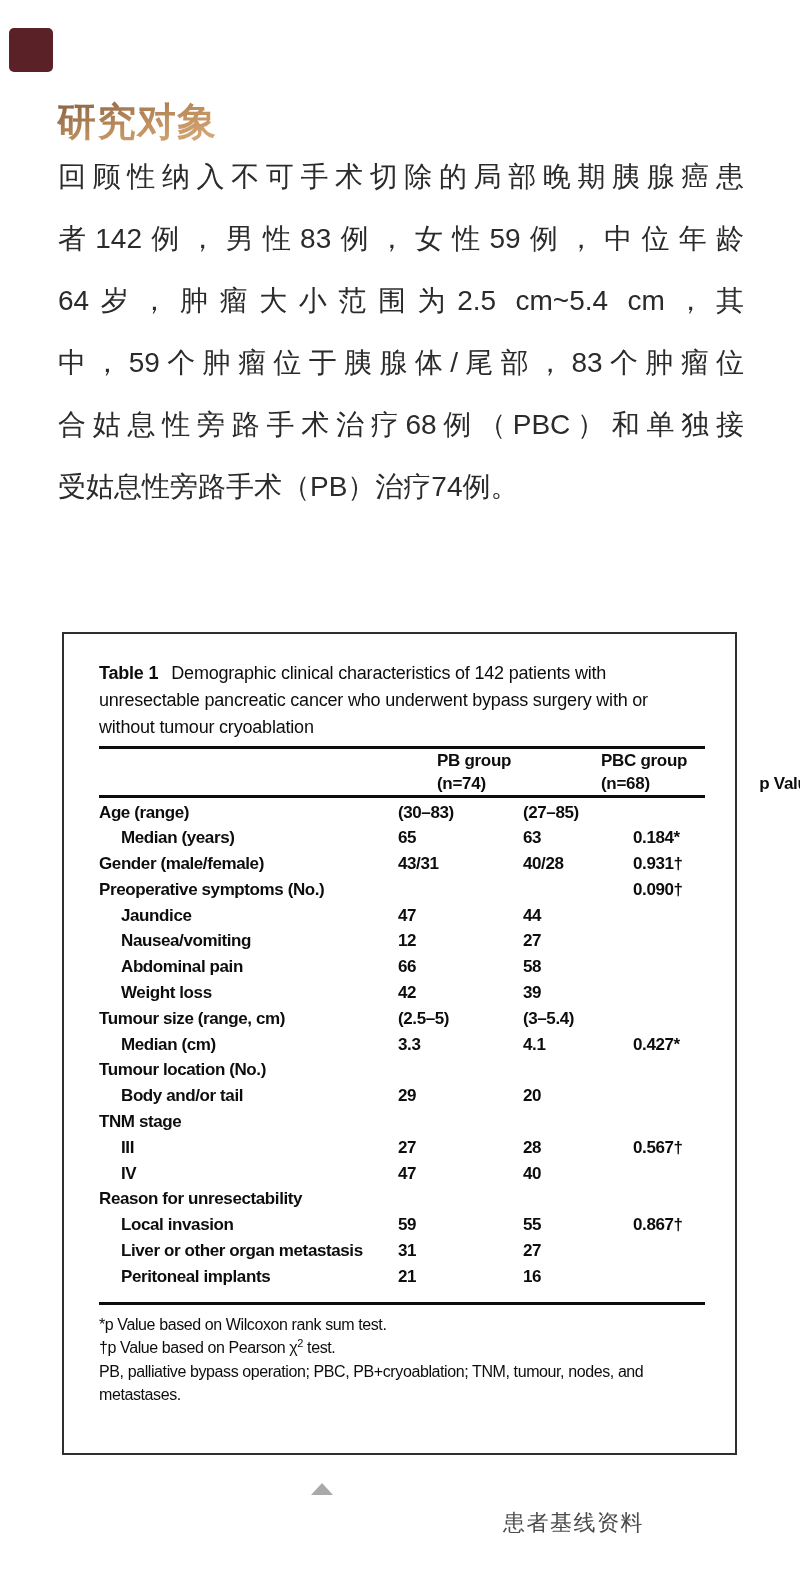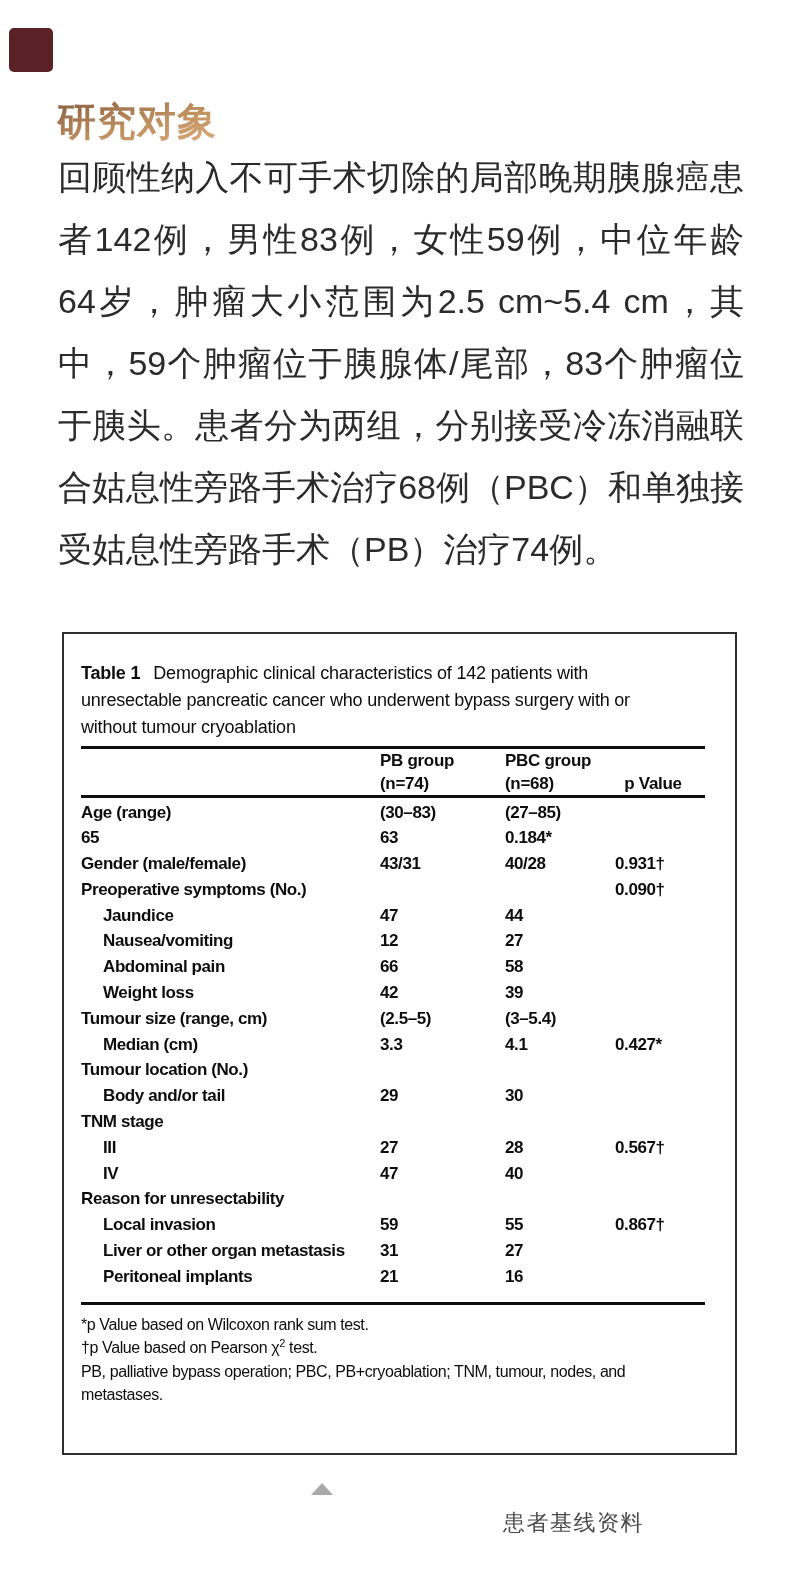--- a/index.html
+++ b/index.html
@@ -14,37 +14,37 @@
   .section-title {
     position:absolute; left:57px; top:72px; height:48px; line-height:48px;
     font-family:"Liberation Serif","DejaVu Serif",serif;
     font-weight:bold; font-size:39px; letter-spacing:1px;
     color:#b8865a;
     -webkit-background-clip:text; background-clip:text;
     -webkit-text-fill-color:transparent;
   }
   .intro { position:absolute; left:58px; top:146px; width:686px; color:#2b2b2b; }
   .para-line {
-    height:62px; line-height:62px; font-size:34px; white-space:nowrap;
+    height:62px; line-height:62px; font-size:28px; white-space:nowrap;
     text-align:justify; text-align-last:justify;
   }
   .para-line:last-child { text-align-last:left; }
 
   
   .tbox {
     position:absolute; left:62px; top:632px; width:675px; height:823px;
     box-sizing:border-box; border:2px solid #2f2f2f; background:#fff;
-    padding:26px 30px 0 17px; color:#0d0d0d;
+    padding:26px 30px 0 35px; color:#0d0d0d;
   }
   .tcaption { font-size:18px; line-height:27px; letter-spacing:-0.2px; white-space:nowrap; }
   .tcaption .cap-label { font-weight:bold; margin-right:13px; }
   .rule-thick { border:0; height:3px; background:#0d0d0d; margin:5px 0 0 0; }
   .rule-mid   { border:0; height:2.5px; background:#0d0d0d; margin:0; }
   .rule-foot  { border:0; height:3px; background:#0d0d0d; margin:12px 0 0 0; }
-  .tgrid { display:grid; grid-template-columns:299px 125px 110px 76px; }
+  .tgrid { display:grid; grid-template-columns:299px 125px 110px 76px;gap:39px; }
   .thead { margin-top:1px; font-weight:bold; font-size:17px; letter-spacing:-0.3px; }
   .thead .hcell { line-height:22.5px; white-space:nowrap; }
   .thead .pcol { align-self:end; text-align:center; }
   .trows { margin-top:2px; }
   .trow { display:grid; grid-template-columns:299px 125px 110px 76px; height:25.8px; }
   .tcell {
     font-weight:bold; font-size:17px; letter-spacing:-0.4px;
     line-height:25.8px; white-space:nowrap;
   }
   .tcell.indent { padding-left:22px; }
@@ -69,21 +69,20 @@
 
 <div class="corner-square" style="background: rgb(90, 33, 39);"></div>
 
 <h1 class="section-title" style="background-image: linear-gradient(165deg, rgb(138, 98, 67) 5%, rgb(192, 144, 95) 55%, rgb(220, 174, 126) 100%); text-align: center;">研究对象</h1>
 
 <div class="intro">
     <div class="para-line">回顾性纳入不可手术切除的局部晚期胰腺癌患</div>
     <div class="para-line">者142例，男性83例，女性59例，中位年龄</div>
     <div class="para-line">64岁，肿瘤大小范围为2.5 cm~5.4 cm，其</div>
     <div class="para-line">中，59个肿瘤位于胰腺体/尾部，83个肿瘤位</div>
-    <div class="para-line">于胰头。患者分为两组，分别接受冷冻消融联</div>
     <div class="para-line">合姑息性旁路手术治疗68例（PBC）和单独接</div>
     <div class="para-line">受姑息性旁路手术（PB）治疗74例。</div>
   </div>
 
 <div class="tbox">
   <div class="tcaption">
     <div><span class="cap-label">Table 1</span><span>Demographic clinical characteristics of 142 patients with</span></div>
     <div>unresectable pancreatic cancer who underwent bypass surgery with or</div>
     <div>without tumour cryoablation</div>
   </div>
@@ -106,20 +105,21 @@
   <div class="rule-mid"></div>
 
   <div class="trows">
       <div class="trow">
         <div class="tcell">Age (range)</div>
         <div class="tcell">(30–83)</div>
         <div class="tcell">(27–85)</div>
         <div class="tcell pcol"></div>
       </div>
       <div class="trow">
+        <div class="tcell indent">Median (years)</div>
         <div class="tcell">65</div>
         <div class="tcell">63</div>
         <div class="tcell pcol">0.184*</div>
       </div>
       <div class="trow">
         <div class="tcell">Gender (male/female)</div>
         <div class="tcell">43/31</div>
         <div class="tcell">40/28</div>
         <div class="tcell pcol">0.931†</div>
       </div>
@@ -167,21 +167,21 @@
       </div>
       <div class="trow">
         <div class="tcell">Tumour location (No.)</div>
         <div class="tcell"></div>
         <div class="tcell"></div>
         <div class="tcell pcol"></div>
       </div>
       <div class="trow">
         <div class="tcell indent">Body and/or tail</div>
         <div class="tcell">29</div>
-        <div class="tcell">30</div>
+        <div class="tcell">20</div>
         <div class="tcell pcol"></div>
       </div>
       <div class="trow">
         <div class="tcell">TNM stage</div>
         <div class="tcell"></div>
         <div class="tcell"></div>
         <div class="tcell pcol"></div>
       </div>
       <div class="trow">
         <div class="tcell indent">III</div>

